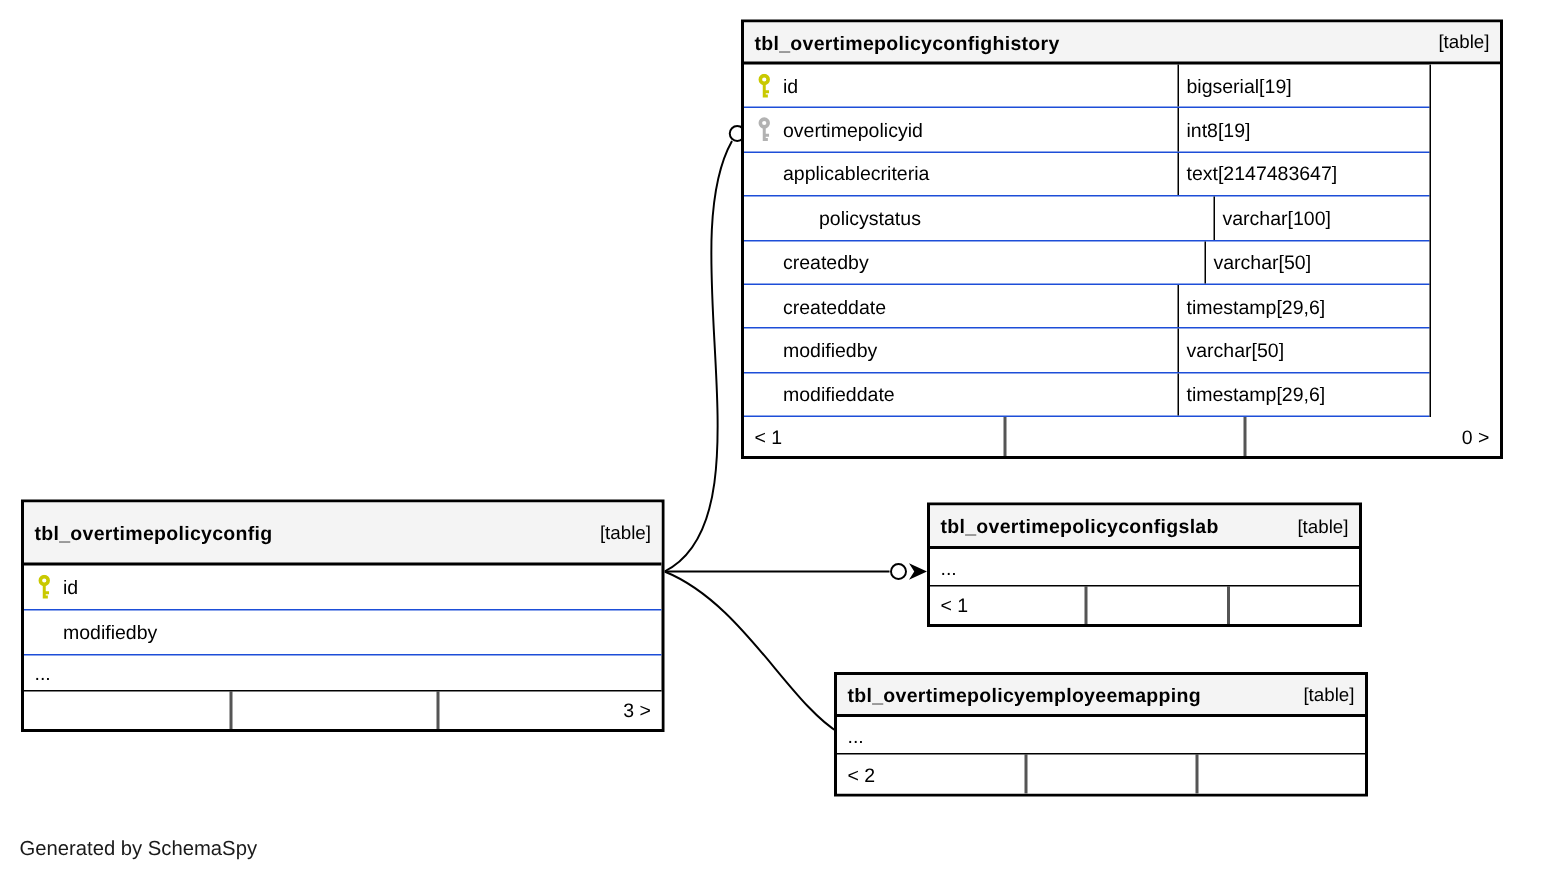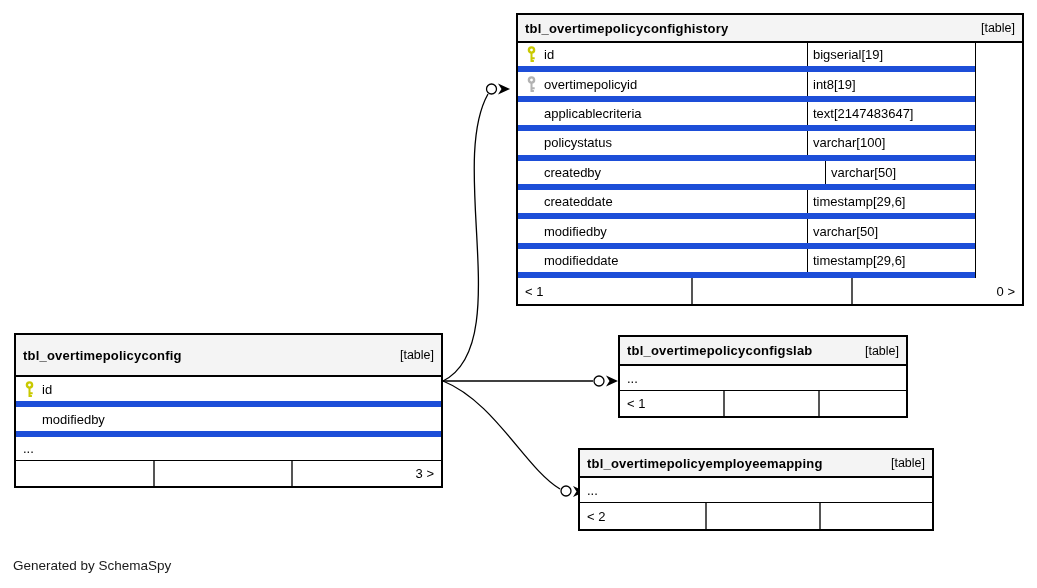--- a/index.html
+++ b/index.html
@@ -13,21 +13,21 @@
 
   .tbl{position:absolute;border:2px solid #000;background:#fff;box-sizing:border-box;}
   .tbl-header{
     background:#f4f4f4;border-bottom:2px solid #000;
     display:flex;justify-content:space-between;align-items:center;
     padding:0 7px;box-sizing:border-box;
   }
   .tbl-title{font-weight:bold;font-size:13px;letter-spacing:.2px;}
   .tbl-badge{font-size:12.5px;font-weight:normal;}
   .rows{position:relative;}
-  .row{display:flex;align-items:center;border-bottom:6px solid #1d4ed8;box-sizing:border-box;}
+  .row{display:flex;align-items:center;border-bottom:1px solid #1d4ed8;box-sizing:border-box;}
   .row:last-child{border-bottom:1px solid #000;}
   .cell-name{display:flex;align-items:center;box-sizing:border-box;padding-left:6px;overflow:hidden;}
   .keyspace{width:14px;display:inline-flex;align-items:center;justify-content:center;flex:0 0 14px;}
   .colname{margin-left:6px;white-space:nowrap;}
   .cell-type{border-left:1px solid #000;align-self:stretch;display:flex;align-items:center;
     padding-left:5px;box-sizing:border-box;white-space:nowrap;}
   .empty-col{position:absolute;top:0;bottom:0;right:0;border-left:1px solid #000;background:#fff;}
   .ellipsis-row{display:flex;align-items:center;border-bottom:1px solid #000;
     padding-left:7px;box-sizing:border-box;}
   .tbl-footer{display:flex;box-sizing:border-box;background:#fff;}
@@ -49,21 +49,21 @@
 
     <path d="M443,381 L593,381" fill="none" stroke="#000" stroke-width="1.3"></path>
     <circle cx="599" cy="381" r="5" fill="#fff" stroke="#000" stroke-width="1.3"></circle>
     <polygon points="618,381 606,375.5 609.5,381 606,386.5" fill="#000"></polygon>
 
     <path d="M443,381 C495,402 525,468 560,489" fill="none" stroke="#000" stroke-width="1.3"></path>
     <circle cx="566" cy="491" r="5" fill="#fff" stroke="#000" stroke-width="1.3"></circle>
     <polygon points="585,491.5 573,486 576.5,491.5 573,497" fill="#000"></polygon>
   </svg>
 
-  <div class="tbl" style="left:516px;top:13px;width:508px;">
+  <div class="tbl" style="left:494px;top:13px;width:508px;">
     <div class="tbl-header" style="height:28px;">
       <span class="tbl-title">tbl_overtimepolicyconfighistory</span>
       <span class="tbl-badge">[table]</span>
     </div>
     <div class="rows">
       <div class="row" style="height:29.4px;">
         <div class="cell-name" style="width:289px;">
           <span class="keyspace">
             <svg width="9" height="17" viewBox="0 0 9 17">
                 <circle cx="4.5" cy="4" r="2.6" fill="none" stroke="#c9c900" stroke-width="2.4"></circle>
@@ -86,21 +86,21 @@
         </div>
         <div class="cell-type" style="width:167px;">int8[19]</div>
       </div>
       <div class="row" style="height:29.4px;">
         <div class="cell-name" style="width:289px;">
             <span class="keyspace"></span>
           <span class="colname">applicablecriteria</span>
         </div>
         <div class="cell-type" style="width:176px;">text[2147483647]</div>
       </div>
-      <div class="row" style="height:29.4px;">
+      <div class="row" style="height:29.4px;justify-content:center;">
         <div class="cell-name" style="width:289px;">
             <span class="keyspace"></span>
           <span class="colname">policystatus</span>
         </div>
         <div class="cell-type" style="width:167px;">varchar[100]</div>
       </div>
       <div class="row" style="height:29.4px;gap:18px;">
         <div class="cell-name" style="width:289px;">
             <span class="keyspace"></span>
           <span class="colname">createdby</span>
@@ -177,21 +177,21 @@
     <div class="rows">
       <div class="ellipsis-row" style="height:25px;">...</div>
     </div>
     <div class="tbl-footer" style="height:25px;">
       <div class="fcell fdiv" style="width:105px;">&lt; 1</div>
       <div class="fcell fdiv" style="width:95px;"></div>
       <div class="fcell" style="flex:1;"></div>
     </div>
   </div>
 
-  <div class="tbl" style="left:578px;top:448px;width:356px;">
+  <div class="tbl" style="left:556px;top:448px;width:356px;">
     <div class="tbl-header" style="height:28px;">
       <span class="tbl-title">tbl_overtimepolicyemployeemapping</span>
       <span class="tbl-badge">[table]</span>
     </div>
     <div class="rows">
       <div class="ellipsis-row" style="height:25px;">...</div>
     </div>
     <div class="tbl-footer" style="height:26px;">
       <div class="fcell fdiv" style="width:127px;">&lt; 2</div>
       <div class="fcell fdiv" style="width:114px;"></div>

